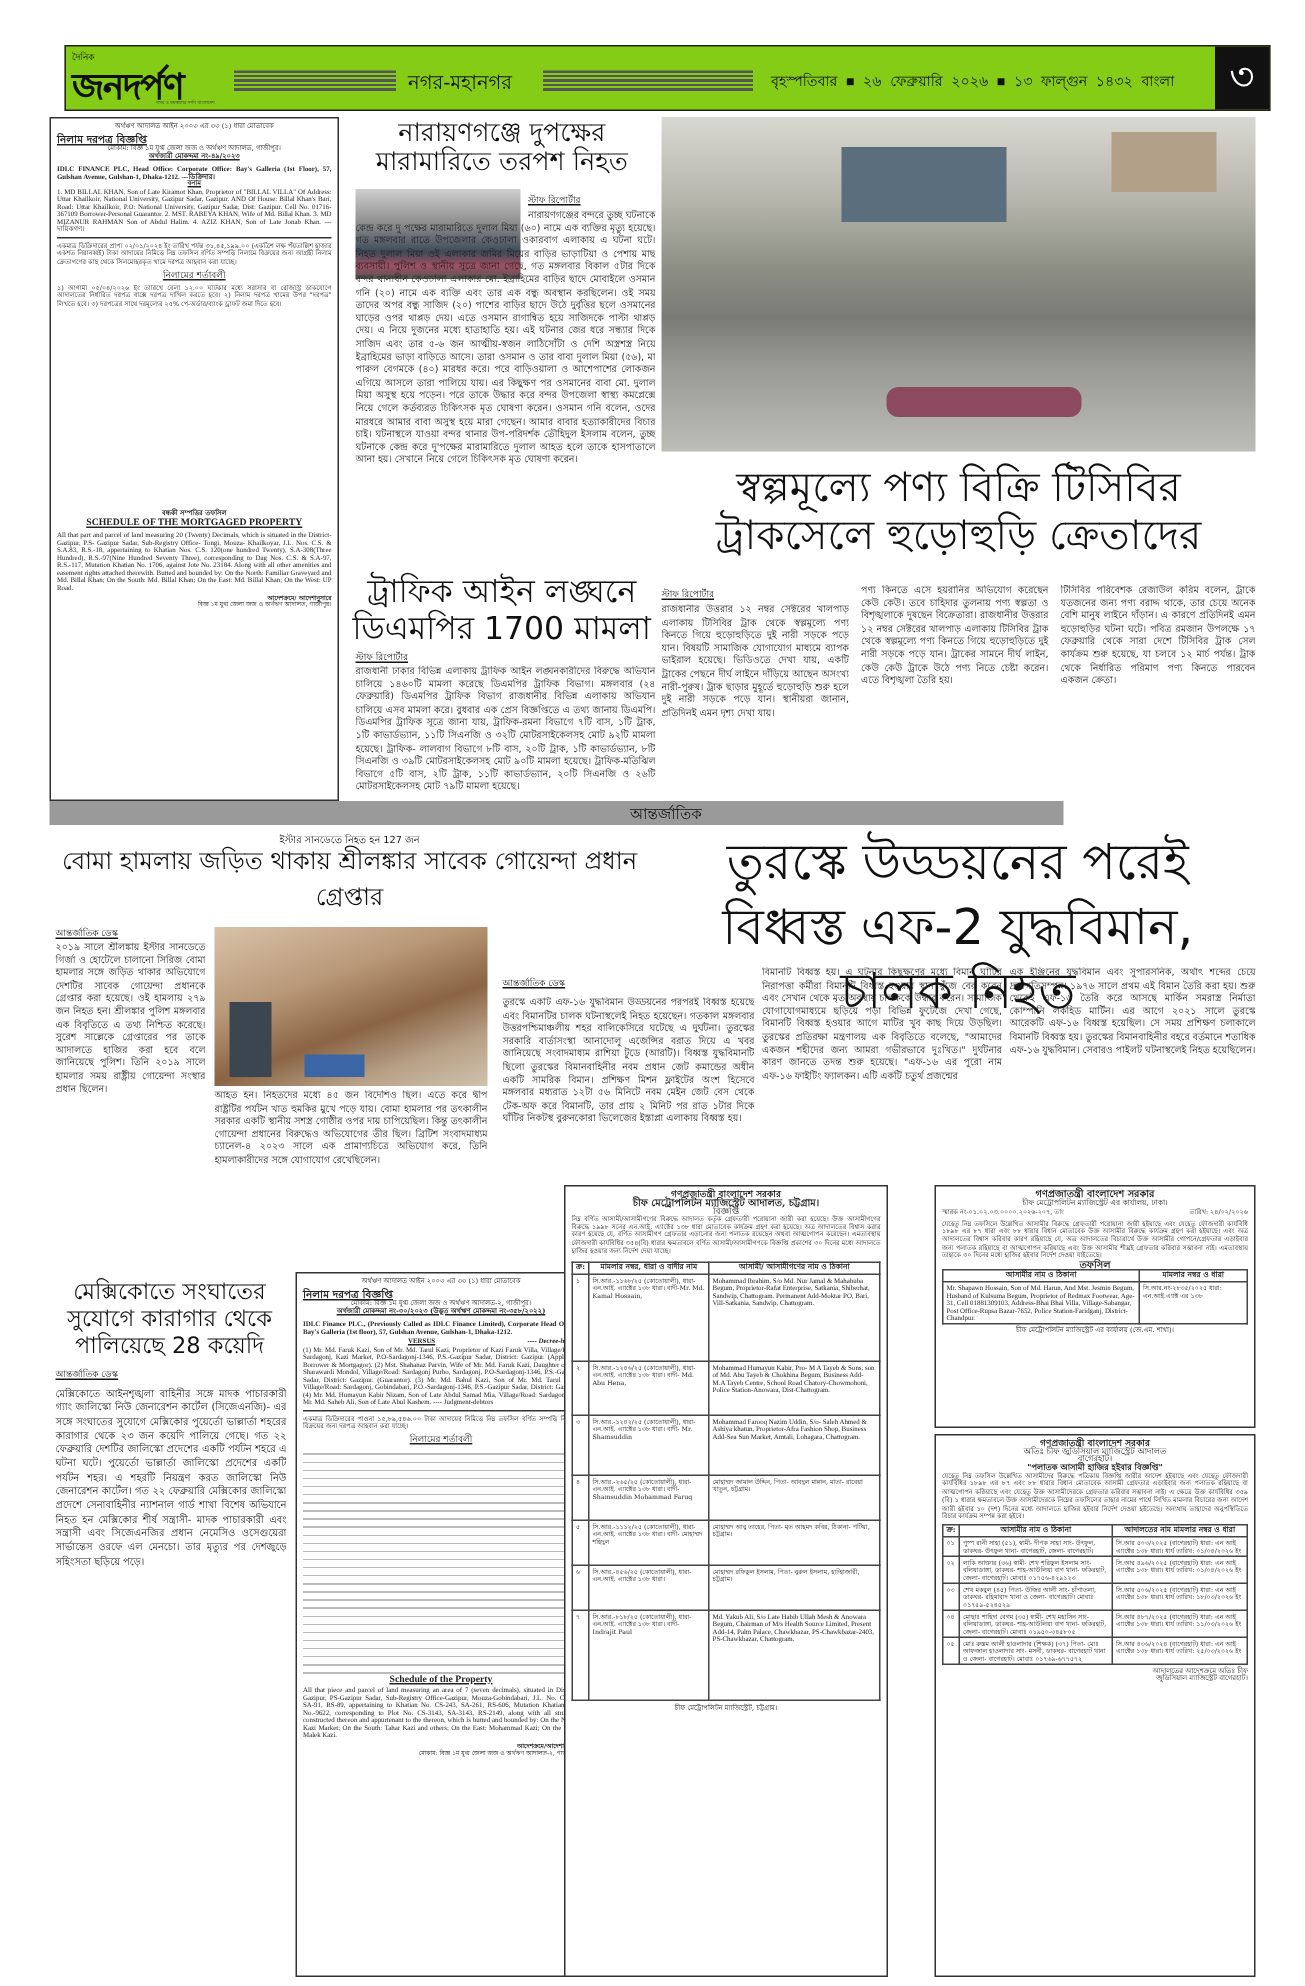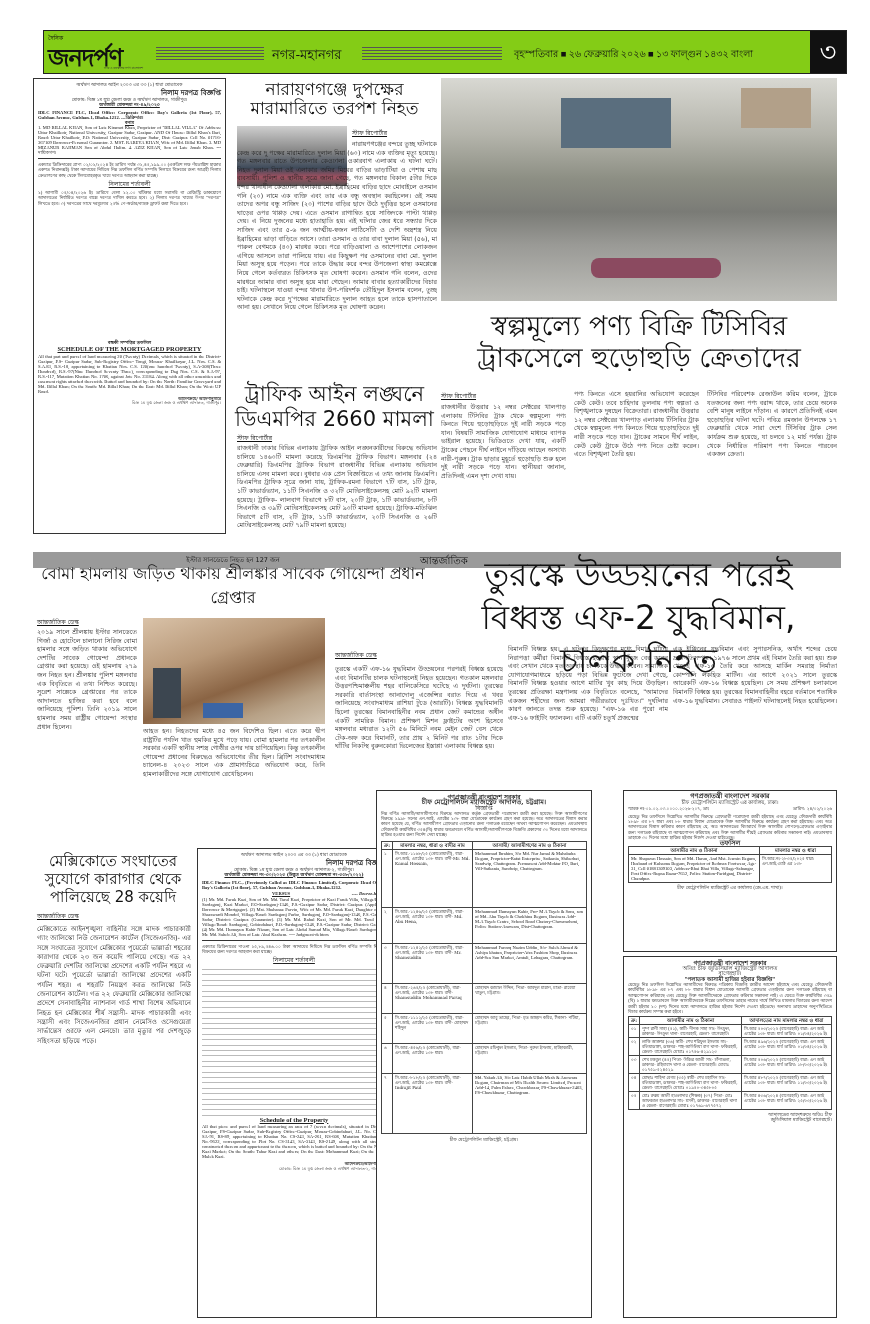--- a/index.html
+++ b/index.html
@@ -4,24 +4,24 @@
 <style>
   *{box-sizing:border-box;margin:0;padding:0}
   body{width:870px;height:1324px;background:#fff;font-family:"DejaVu Serif",serif;color:#111;position:relative;overflow:hidden}
   .abs{position:absolute}
   .masthead{left:43px;top:30px;width:804px;height:44px;border:1px solid #222;background:#84cc16}
   .mh-daily{left:4px;top:2px;font-size:6px}
   .mh-logo{left:4px;top:8px;font-size:24px;font-weight:bold;letter-spacing:-1px;font-family:"DejaVu Sans",sans-serif}
   .mh-tag{left:60px;top:35px;font-size:3px;color:#333}
   .mh-lines{height:14px;top:16px;background:repeating-linear-gradient(#555 0 1.5px,transparent 1.5px 3px)}
   .mh-section{left:228px;top:14px;font-size:13px;font-family:"DejaVu Sans",sans-serif}
-  .mh-date{left:470px;top:16px;font-size:9.5px;font-family:Liberation Serif, serif}
+  .mh-date{left:470px;top:16px;font-size:9.5px;font-family:Liberation Mono, monospace}
   .mh-page{right:0;top:0;width:36px;height:42px;background:#111;color:#fff;font-size:26px;text-align:center;line-height:42px;font-family:"DejaVu Sans",sans-serif}
   .ad-box{border:1px solid #333;background:#fff;padding:3px 4px;font-size:4px;line-height:4.6px;color:#222}
-  .ad-title{font-size:7px;font-weight:bold;text-align:right;line-height:9px}
+  .ad-title{font-size:7px;font-weight:bold;text-align:left;text-decoration:underline;line-height:9px}
   .ad-center{text-align:center;font-size:4.5px;line-height:5.5px}
   .ad-en{font-family:"Liberation Serif",serif;font-size:4.6px;line-height:5px;text-align:justify}
   .ad-head-en{font-family:"Liberation Serif",serif;font-weight:bold;font-size:6.5px;text-align:center;text-decoration:underline;margin:2px 0}
   .hl{font-family:"DejaVu Sans",sans-serif;text-align:center;color:#111;line-height:1.1}
   .byline{font-size:6px;text-decoration:underline;font-family:"DejaVu Sans",sans-serif}
   .body{font-size:6.3px;line-height:8.6px;text-align:justify;color:#222;font-family:"DejaVu Sans",sans-serif}
   .photo{background:#7a7a7a;overflow:hidden}
   .band{background:#9a9a9a;height:16px}
   .band-label{font-size:10px;font-family:"DejaVu Sans",sans-serif;color:#111}
   table.notice{border-collapse:collapse;width:100%;font-size:4.2px;line-height:5px}
@@ -71,25 +71,25 @@
   <div class="abs" style="left:300px;top:10px;width:70px;height:40px;background:#b2a089"></div>
   <div class="abs" style="left:150px;top:180px;width:130px;height:20px;background:#8b4a60;border-radius:8px"></div>
 </div>
 
 <div class="abs hl" style="left:441px;top:310px;width:396px;font-size:27px;line-height:32px">স্বল্পমূল্যে পণ্য বিক্রি টিসিবির ট্রাকসেলে হুড়োহুড়ি ক্রেতাদের</div>
 <div class="abs byline" style="left:441px;top:391px">স্টাফ রিপোর্টার</div>
 <div class="abs body" style="left:441px;top:403px;width:125px;height:124px;overflow:hidden">রাজধানীর উত্তরার ১২ নম্বর সেক্টরের খালপাড় এলাকায় টিসিবির ট্রাক থেকে স্বল্পমূল্যে পণ্য কিনতে গিয়ে হুড়োহুড়িতে দুই নারী সড়কে পড়ে যান। বিষয়টি সামাজিক যোগাযোগ মাধ্যমে ব্যাপক ভাইরাল হয়েছে। ভিডিওতে দেখা যায়, একটি ট্রাকের পেছনে দীর্ঘ লাইনে দাঁড়িয়ে আছেন অসংখ্য নারী-পুরুষ। ট্রাক ছাড়ার মুহূর্তে হুড়োহুড়ি শুরু হলে দুই নারী সড়কে পড়ে যান। স্থানীয়রা জানান, প্রতিদিনই এমন দৃশ্য দেখা যায়।</div>
 <div class="abs body" style="left:574px;top:390px;width:125px;height:137px;overflow:hidden">পণ্য কিনতে এসে হয়রানির অভিযোগ করেছেন কেউ কেউ। তবে চাহিদার তুলনায় পণ্য স্বল্পতা ও বিশৃঙ্খলাকে দুষছেন বিক্রেতারা। রাজধানীর উত্তরার ১২ নম্বর সেক্টরের খালপাড় এলাকায় টিসিবির ট্রাক থেকে স্বল্পমূল্যে পণ্য কিনতে গিয়ে হুড়োহুড়িতে দুই নারী সড়কে পড়ে যান। ট্রাকের সামনে দীর্ঘ লাইন, কেউ কেউ ট্রাকে উঠে পণ্য নিতে চেষ্টা করেন। এতে বিশৃঙ্খলা তৈরি হয়।</div>
 <div class="abs body" style="left:707px;top:390px;width:130px;height:137px;overflow:hidden">টিসিবির পরিবেশক রেজাউল করিম বলেন, ট্রাকে যতজনের জন্য পণ্য বরাদ্দ থাকে, তার চেয়ে অনেক বেশি মানুষ লাইনে দাঁড়ান। এ কারণে প্রতিদিনই এমন হুড়োহুড়ির ঘটনা ঘটে। পবিত্র রমজান উপলক্ষে ১৭ ফেব্রুয়ারি থেকে সারা দেশে টিসিবির ট্রাক সেল কার্যক্রম শুরু হয়েছে, যা চলবে ১২ মার্চ পর্যন্ত। ট্রাক থেকে নির্ধারিত পরিমাণ পণ্য কিনতে পারবেন একজন ক্রেতা।</div>
 
-<div class="abs hl" style="left:232px;top:382px;width:205px;font-size:21px;line-height:25px">ট্রাফিক আইন লঙ্ঘনে ডিএমপির 2660 মামলা</div>
+<div class="abs hl" style="left:232px;top:382px;width:205px;font-size:21px;line-height:25px">ট্রাফিক আইন লঙ্ঘনে ডিএমপির 1700 মামলা</div>
 <div class="abs byline" style="left:237px;top:433px">স্টাফ রিপোর্টার</div>
 <div class="abs body" style="left:237px;top:444px;width:200px;height:86px;overflow:hidden">রাজধানী ঢাকার বিভিন্ন এলাকায় ট্রাফিক আইন লঙ্ঘনকারীদের বিরুদ্ধে অভিযান চালিয়ে ১৪৬০টি মামলা করেছে ডিএমপির ট্রাফিক বিভাগ। মঙ্গলবার (২৪ ফেব্রুয়ারি) ডিএমপির ট্রাফিক বিভাগ রাজধানীর বিভিন্ন এলাকায় অভিযান চালিয়ে এসব মামলা করে। বুধবার এক প্রেস বিজ্ঞপ্তিতে এ তথ্য জানায় ডিএমপি। ডিএমপির ট্রাফিক সূত্রে জানা যায়, ট্রাফিক-রমনা বিভাগে ৭টি বাস, ১টি ট্রাক, ১টি কাভার্ডভ্যান, ১১টি সিএনজি ও ৩২টি মোটরসাইকেলসহ মোট ৯২টি মামলা হয়েছে। ট্রাফিক- লালবাগ বিভাগে ৮টি বাস, ২০টি ট্রাক, ১টি কাভার্ডভ্যান, ৮টি সিএনজি ও ৩৯টি মোটরসাইকেলসহ মোট ৯০টি মামলা হয়েছে। ট্রাফিক-মতিঝিল বিভাগে ৫টি বাস, ২টি ট্রাক, ১১টি কাভার্ডভ্যান, ২০টি সিএনজি ও ২৬টি মোটরসাইকেলসহ মোট ৭৯টি মামলা হয়েছে।</div>
 
-<div class="abs band" style="left:33px;top:552px;width:808px">
+<div class="abs band" style="left:33px;top:534px;width:676px">
   <div class="abs band-label" style="left:387px;top:1px">আন্তর্জাতিক</div>
 </div>
 
 <div class="abs" style="left:33px;top:555px;width:400px;text-align:center;font-size:6.5px;font-family:'DejaVu Sans',sans-serif">ইস্টার সানডেতে নিহত হন 127 জন</div>
 <div class="abs hl" style="left:33px;top:562px;width:400px;font-size:16px;line-height:24px">বোমা হামলায় জড়িত থাকায় শ্রীলঙ্কার সাবেক গোয়েন্দা প্রধান গ্রেপ্তার</div>
 <div class="abs byline" style="left:37px;top:617px">আন্তর্জাতিক ডেস্ক</div>
 <div class="abs body" style="left:37px;top:628px;width:100px;height:220px;overflow:hidden">২০১৯ সালে শ্রীলঙ্কায় ইস্টার সানডেতে গির্জা ও হোটেলে চালানো সিরিজ বোমা হামলার সঙ্গে জড়িত থাকার অভিযোগে দেশটির সাবেক গোয়েন্দা প্রধানকে গ্রেপ্তার করা হয়েছে। ওই হামলায় ২৭৯ জন নিহত হন। শ্রীলঙ্কার পুলিশ মঙ্গলবার এক বিবৃতিতে এ তথ্য নিশ্চিত করেছে। সুরেশ সাল্লেকে গ্রেপ্তারের পর তাকে আদালতে হাজির করা হবে বলে জানিয়েছে পুলিশ। তিনি ২০১৯ সালে হামলার সময় রাষ্ট্রীয় গোয়েন্দা সংস্থার প্রধান ছিলেন।</div>
 <div class="abs photo" style="left:143px;top:618px;width:182px;height:106px;background:linear-gradient(160deg,#d9c2a8 0%,#b89878 35%,#8a6444 60%,#b7a186 80%,#d0c2ae 100%)">
   <div class="abs" style="left:10px;top:50px;width:28px;height:50px;background:#3c4650"></div>
   <div class="abs" style="left:60px;top:85px;width:40px;height:15px;background:#3b65a5"></div>

